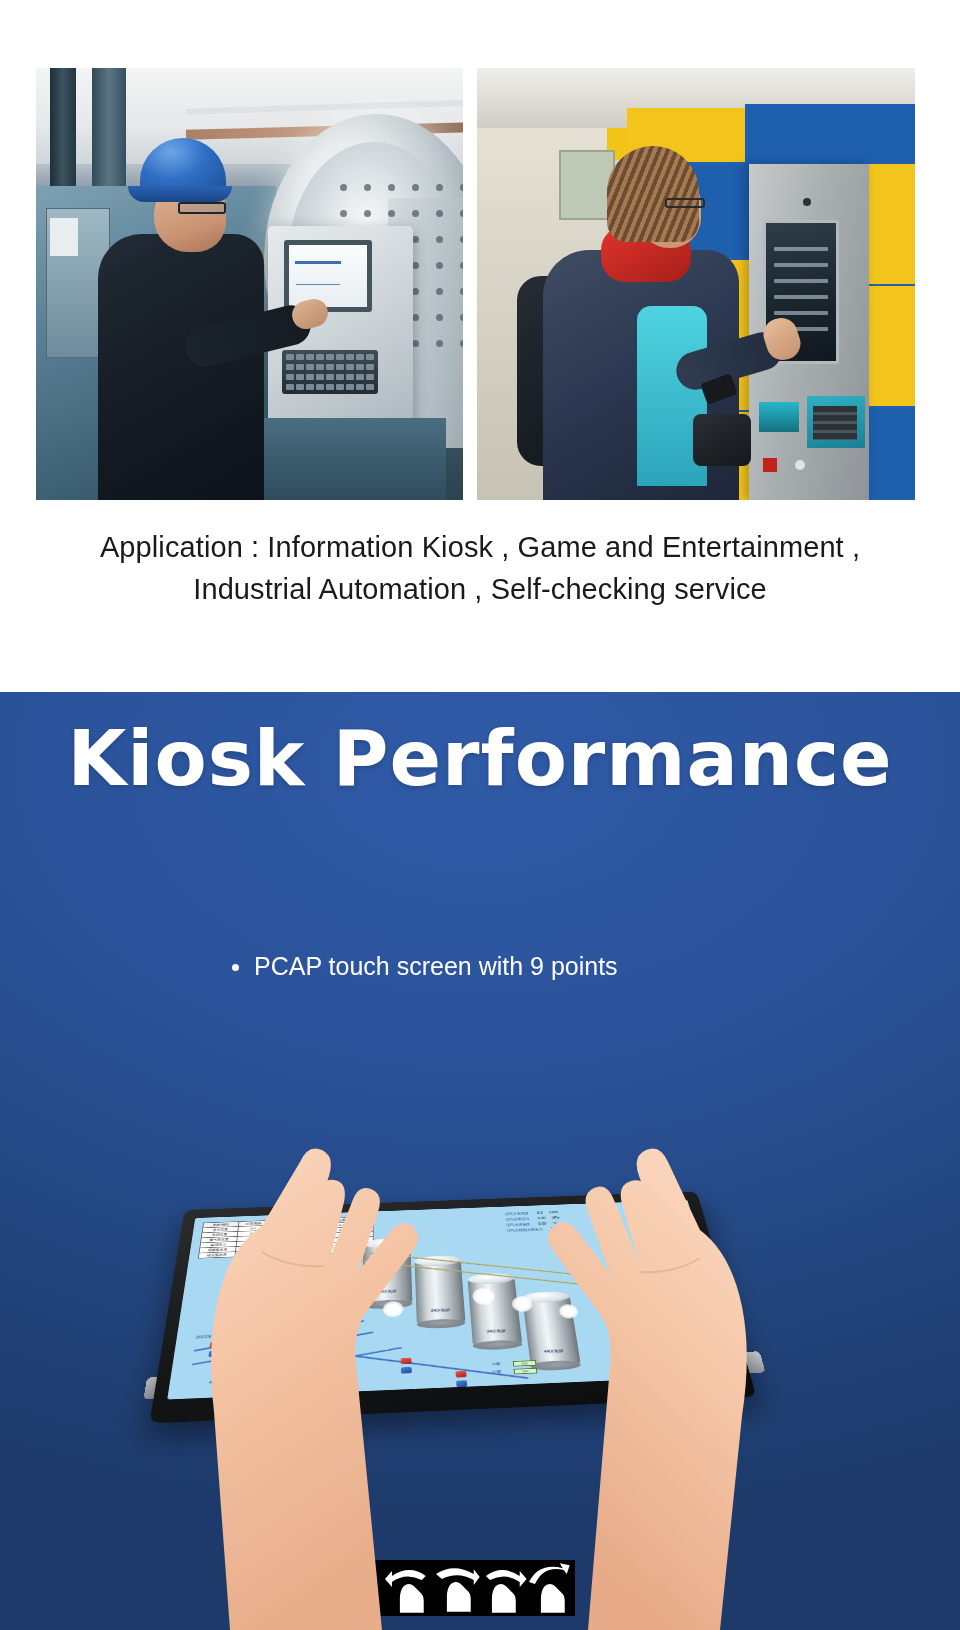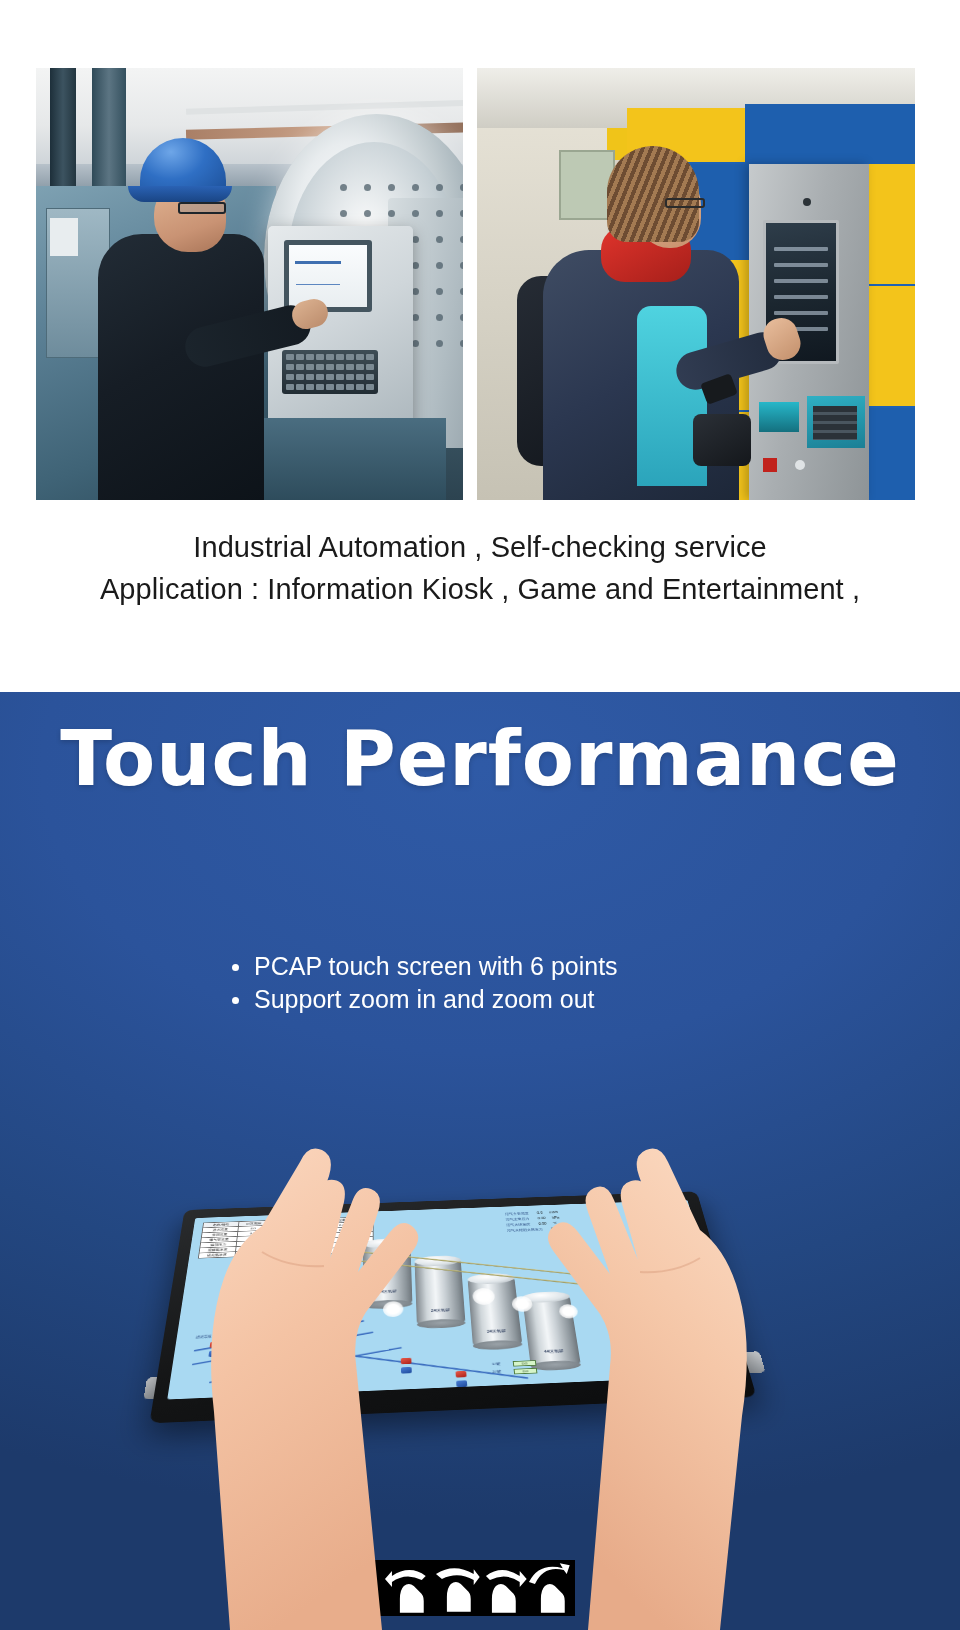--- a/index.html
+++ b/index.html
@@ -604,28 +604,28 @@
         <div class="p2-glasses2"></div>
         <div class="p2-arm2"></div>
         <div class="p2-hand2"></div>
         <div class="p2-phone"></div>
         <div class="p2-camera"></div>
       </div>
     </div>
   </div>
 
   <div id="application-caption" data-interactable="false">
+    <span class="line" data-interactable="false">Application : Information Kiosk , Game and Entertainment ,</span>
     <span class="line" data-interactable="false">Industrial Automation , Self-checking service</span>
-    <span class="line" data-interactable="false">Application : Information Kiosk , Game and Entertainment ,</span>
   </div>
 </div>
 
 <div id="performance-section" data-interactable="false">
 
-  <div id="performance-title" data-interactable="false">Touch  Performance</div>
+  <div id="performance-title" data-interactable="false">Kiosk  Performance</div>
 
   <div id="gesture-strip" data-interactable="false">
 
     <div class="gesture-cell" data-interactable="false">
       <svg viewBox="0 0 48 56">
         <path fill="#fff" d="M17 6 l0 22 l-5 0 l8 10 l8-10 l-5 0 l0-22 z"></path>
         <path fill="#fff" d="M21 30 q4-4 8 0 l5 6 q4 3 4 8 l0 12 l-22 0 l0-14 q0-8 5-12 z"></path>
       </svg>
     </div>
 
@@ -660,22 +660,21 @@
     <div class="gesture-cell" data-interactable="false">
       <svg viewBox="0 0 48 56">
         <path fill="#fff" d="M2 22 q10-20 34-14 l-3-5 l10 2 l-3 9 l-3-4 q-20-5-29 14 z"></path>
         <path fill="#fff" d="M18 26 q5-4 10 0 l6 6 q4 3 4 9 l0 12 l-24 0 l0-14 q0-9 4-13 z"></path>
       </svg>
     </div>
   </div>
 
   <div id="feature-list" data-interactable="false">
     <ul>
-      <li data-interactable="false">PCAP touch screen with 6 points</li>
-      <li data-interactable="false">Support zoom in and zoom out</li>
+      <li data-interactable="false">PCAP touch screen with 9 points</li>
     </ul>
   </div>
 
   <div id="tablet-wrap" data-interactable="false">
     <div id="tablet-base" data-interactable="false"></div>
     <div id="tablet-body" data-interactable="false">
       <div id="tablet-screen" data-interactable="true">
 
         <table class="scada-table" id="scada-table" data-interactable="false">
             <tbody>

